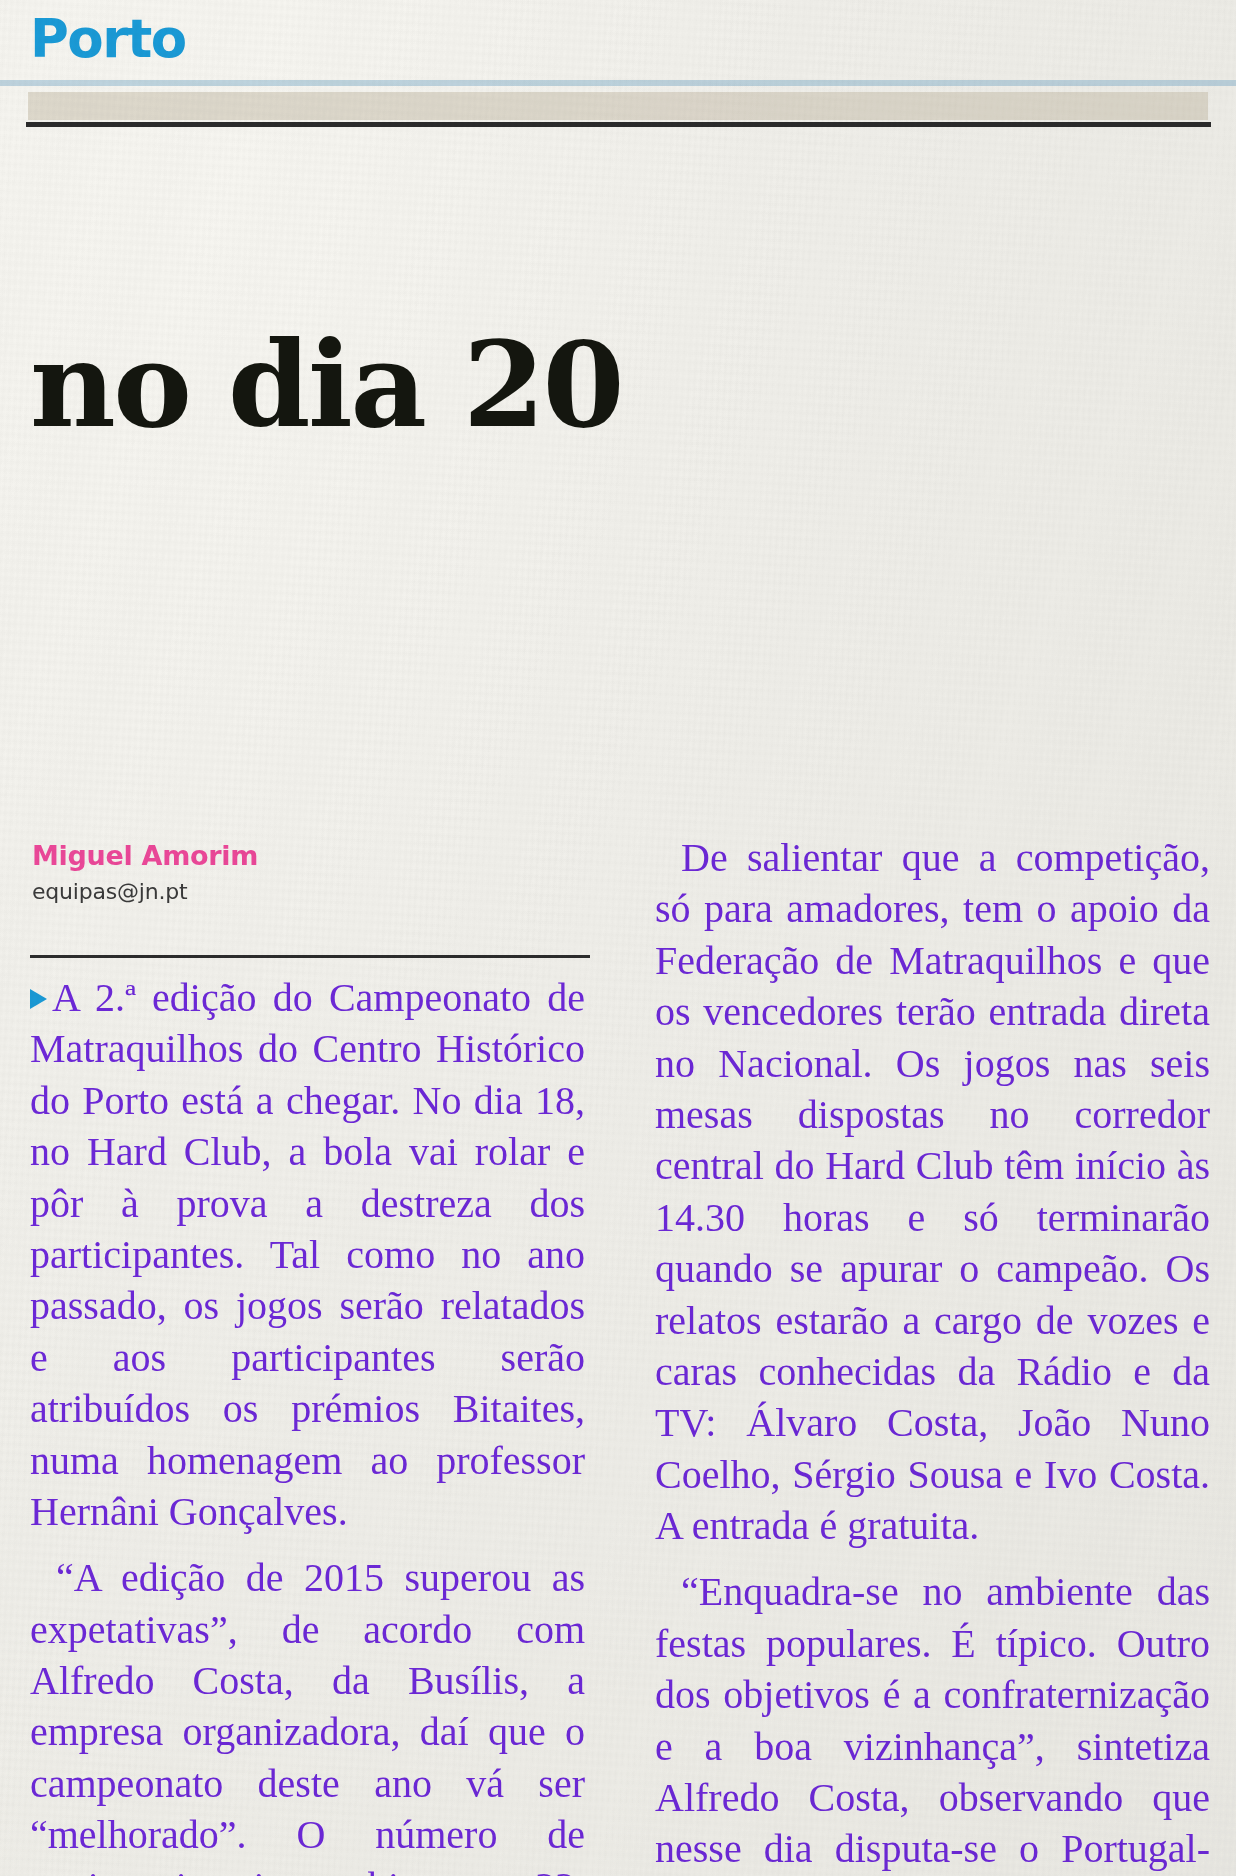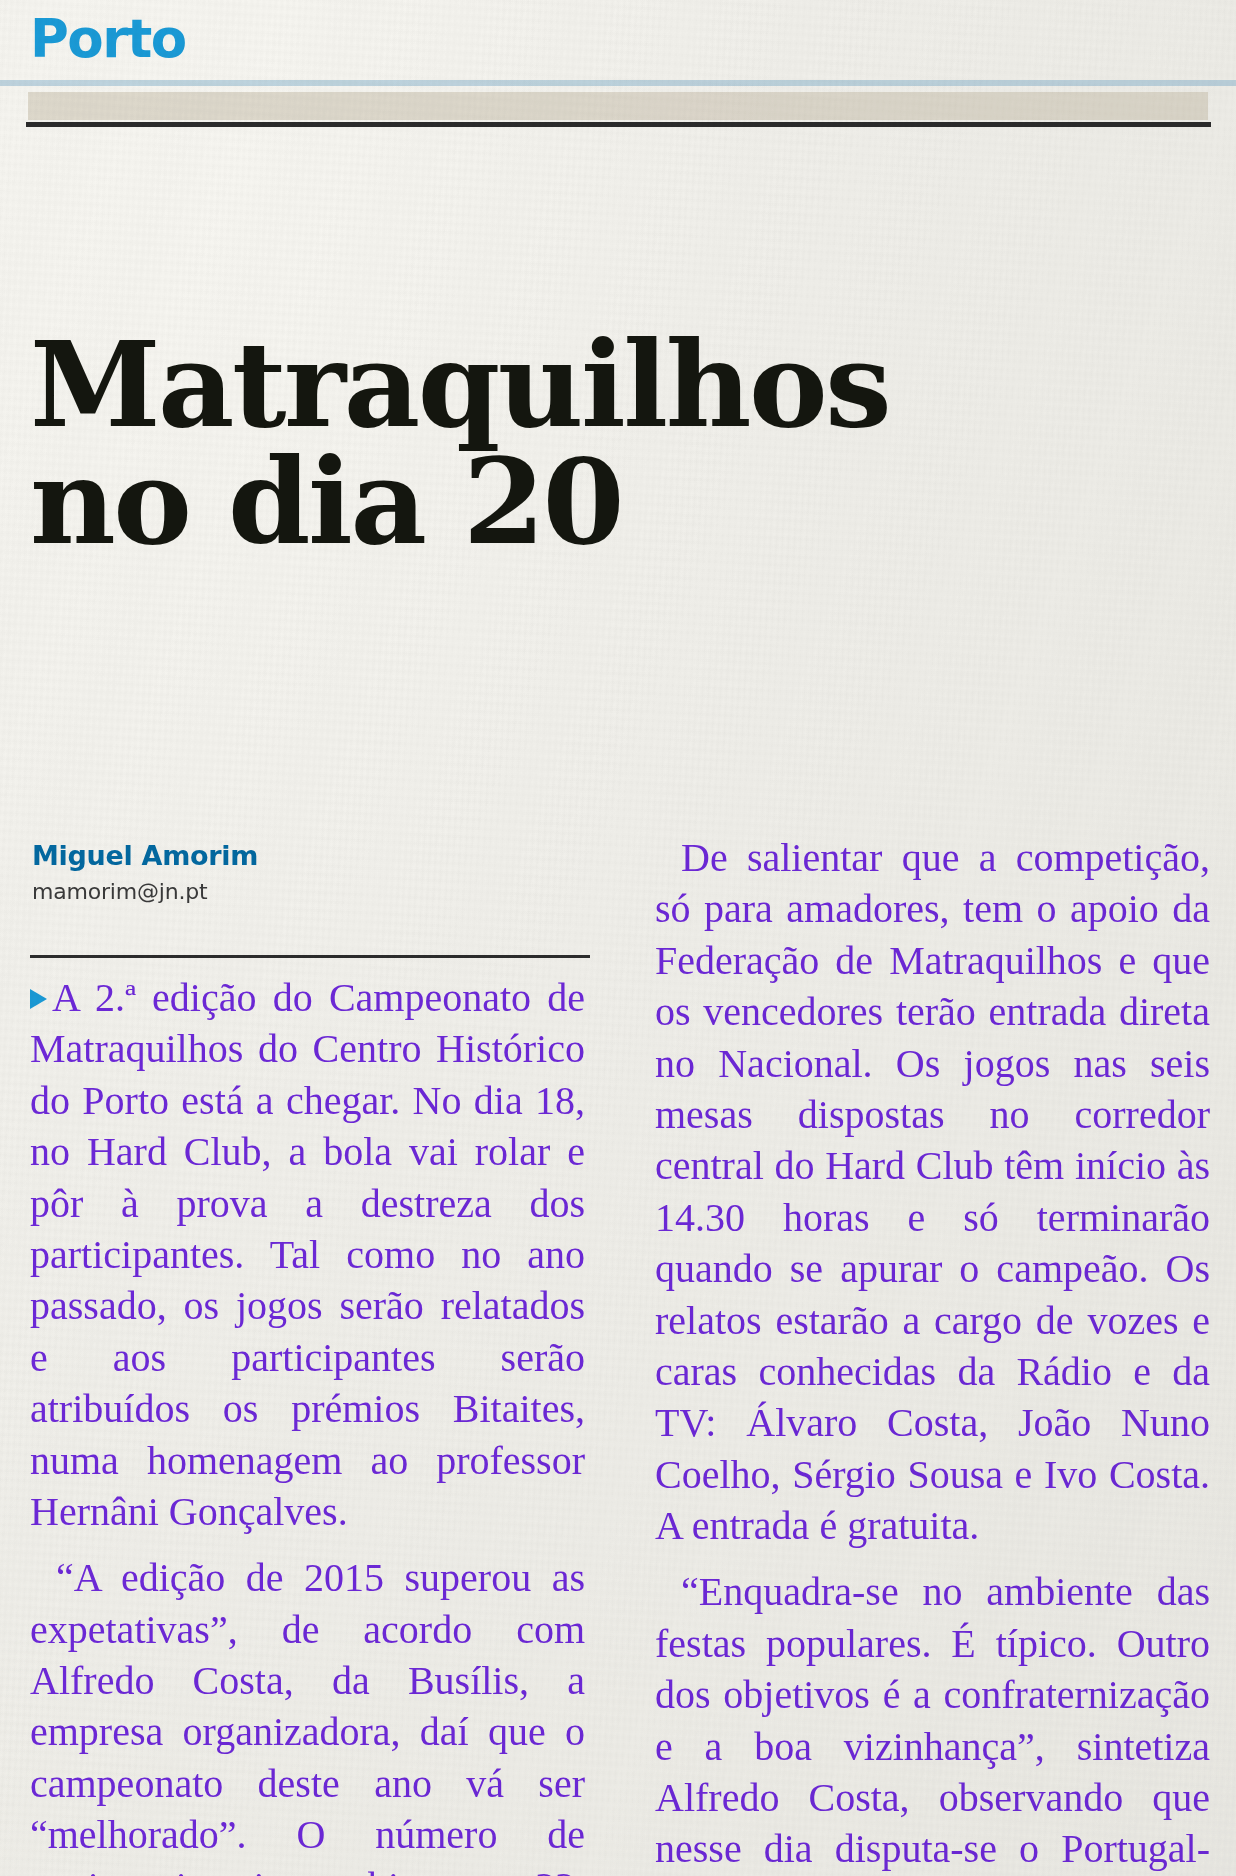--- a/index.html
+++ b/index.html
@@ -115,21 +115,21 @@
   .byline {
     position: absolute;
     top: 840px;
     left: 32px;
     width: 560px;
   }
   .byline-name {
     font-family: "DejaVu Sans", sans-serif;
     font-weight: bold;
     font-size: 27px;
-    color: #0369a1;
+    color: #ec4899;
     letter-spacing: -0.3px;
   }
   .byline-email {
     margin-top: 8px;
     font-family: "DejaVu Sans", sans-serif;
     font-size: 22px;
     color: #3a3a3a;
     letter-spacing: -0.2px;
   }
   .byline-rule {
@@ -199,27 +199,26 @@
 <div class="page">
 
   <div class="section-header">Porto</div>
 
   <div class="header-rule"></div>
   <div class="band"></div>
   <div class="band-rule"></div>
 
 
   <h1 class="headline">
-    <span class="hl-line">Matraquilhos</span>
     <span class="hl-line">no dia 20</span>
   </h1>
 
   <div class="byline">
     <div class="byline-name">Miguel Amorim</div>
-    <div class="byline-email">mamorim@jn.pt</div>
+    <div class="byline-email">equipas@jn.pt</div>
   </div>
   <div class="byline-rule"></div>
 
   <div class="columns">
     <div class="col col-left">
       <p class="first"><span class="lead-marker"></span><span>A 2.ª edição do Campeonato de Matraquilhos do Centro Histórico do Porto está a chegar. No dia 18, no Hard Club, a bola vai rolar e pôr à prova a destreza dos participantes. Tal como no ano passado, os jogos serão relatados e aos participantes serão atribuídos os prémios Bitaites, numa homenagem ao professor Hernâni Gonçalves.</span></p>
       <p><span>“A edição de 2015 superou as expetativas”, de acordo com Alfredo Costa, da Busílis, a empresa organizadora, daí que o campeonato deste ano vá ser “melhorado”. O número de equipas inscritas subiu para 32, resultando daqui o envolvimento de cerca de 100 jogadores, pois cada equipa vai contar com três unidades.</span></p>
     </div>
 
     <div class="col col-right">

